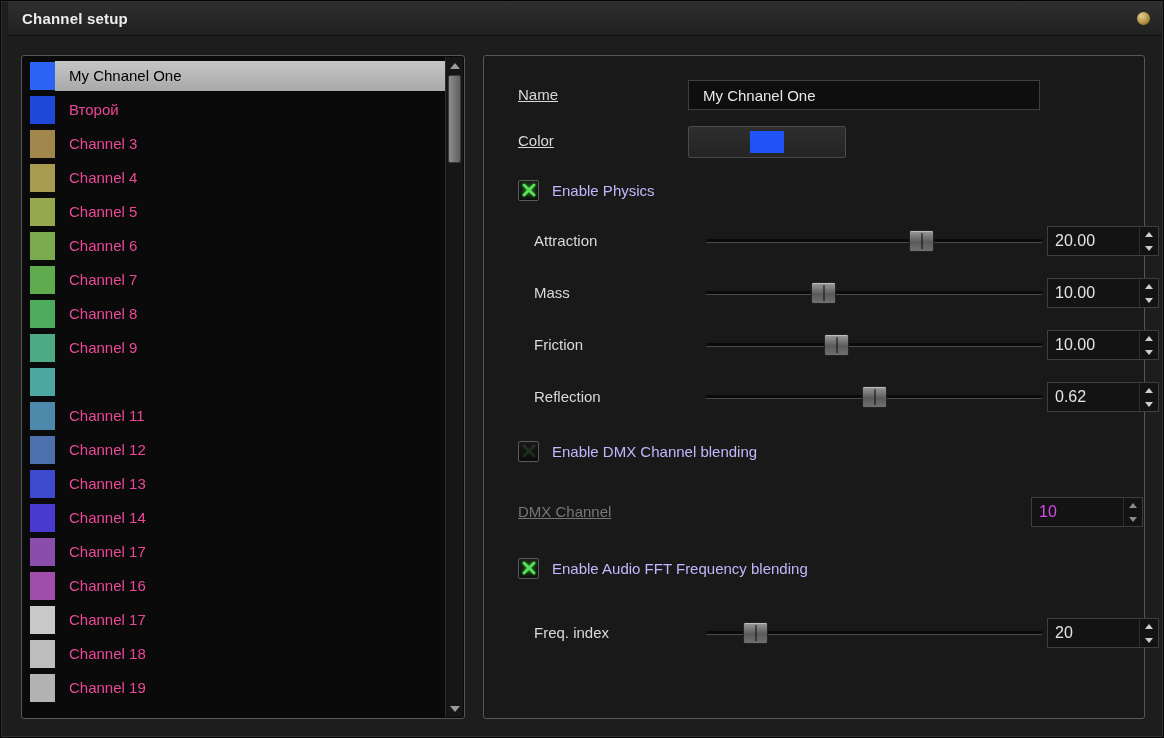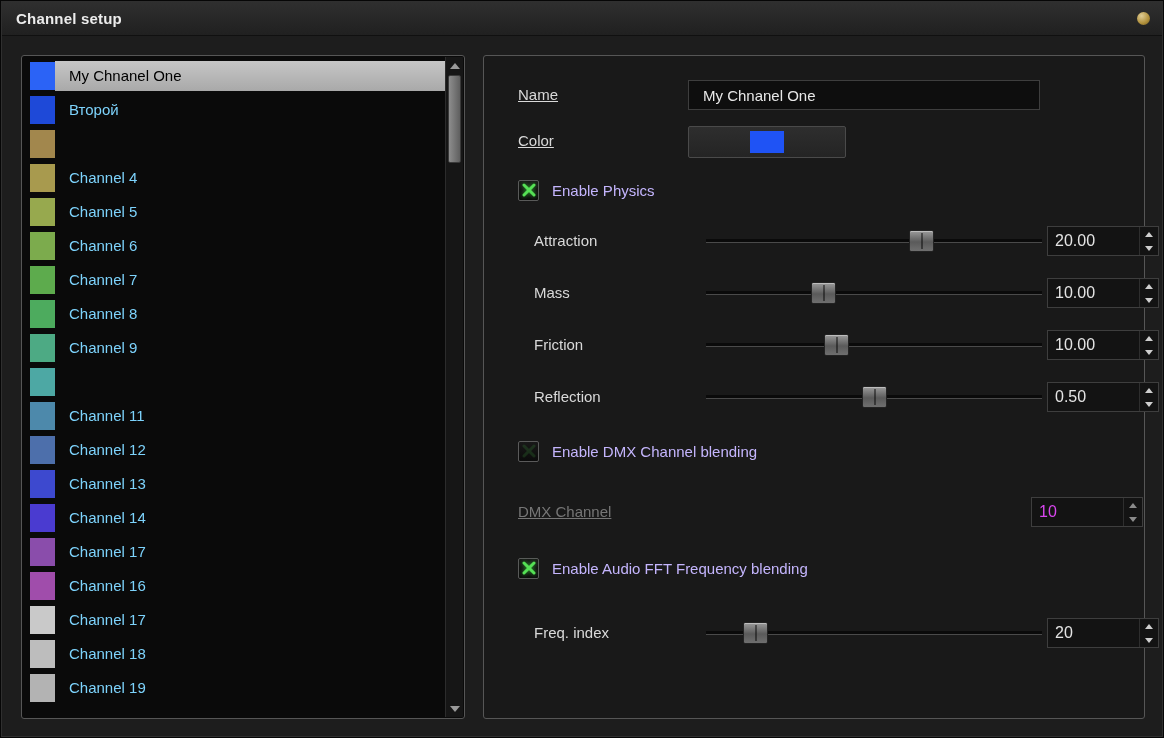--- a/index.html
+++ b/index.html
@@ -6,21 +6,21 @@
   *{box-sizing:border-box;font-family:"Liberation Sans", sans-serif;}
 
   .window{
     position:relative;width:1164px;height:738px;overflow:hidden;
     background:#1d1d1d;border:1px solid #060606;
     box-shadow:inset 0 0 0 1px #2f2f2f;
   }
 
   
   .titlebar{
-    position:absolute;left:1px;top:1px;right:1px;height:34px;
+    position:absolute;left:7px;top:1px;right:1px;height:34px;
     background:linear-gradient(#2f2f2f,#202020);
     border-bottom:1px solid #101010;
   }
   .titlebar .title{
     position:absolute;left:14px;top:0;line-height:34px;
     font-size:15px;font-weight:bold;color:#ececec;letter-spacing:.2px;
   }
   .titlebar .badge{
     position:absolute;right:12px;top:10px;width:13px;height:13px;border-radius:50%;
     background:radial-gradient(circle at 35% 30%, #ffe9a8, #c8a23e 60%, #7a6322);
@@ -34,21 +34,21 @@
   }
   .list-panel{left:20px;width:444px;background:#0a0a0a;overflow:hidden;}
   .form-panel{left:482px;width:662px;background:#191919;}
 
   
   .channel-list{position:absolute;left:1px;top:3px;right:19px;bottom:1px;overflow:hidden;}
   .channel-row{position:relative;height:34px;display:flex;align-items:center;}
   .swatch{width:25px;height:28px;margin-left:7px;flex:0 0 25px;}
   .channel-lbl{
     flex:1;height:30px;line-height:30px;margin-left:0;padding-left:14px;
-    font-size:15px;color:#7dd3fc;white-space:nowrap;
+    font-size:15px;color:#ec4899;white-space:nowrap;
   }
   .channel-row.selected .channel-lbl{
     background:linear-gradient(#c6c6c6,#a9a9a9);
     color:#000;
   }
 
   
   .scrollbar{
     position:absolute;top:1px;right:1px;bottom:1px;width:18px;
     background:#161616;border-left:1px solid #2c2c2c;
@@ -145,20 +145,21 @@
         <div class="channel-row selected">
     <span class="swatch" style="background: rgb(43, 99, 246);"></span>
     <span class="channel-lbl">My Chnanel One</span>
   </div>
         <div class="channel-row">
     <span class="swatch" style="background: rgb(30, 73, 216);"></span>
     <span class="channel-lbl">Второй</span>
   </div>
         <div class="channel-row">
     <span class="swatch" style="background: rgb(162, 135, 77);"></span>
+    <span class="channel-lbl">Channel 3</span>
   </div>
         <div class="channel-row">
     <span class="swatch" style="background: rgb(168, 154, 78);"></span>
     <span class="channel-lbl">Channel 4</span>
   </div>
         <div class="channel-row">
     <span class="swatch" style="background: rgb(151, 169, 78);"></span>
     <span class="channel-lbl">Channel 5</span>
   </div>
         <div class="channel-row">
@@ -341,21 +342,21 @@
       </div>
     </div>
   </div>
       <div class="slider-row" style="top: 326px;">
     <span class="row-label">Reflection</span>
     <div class="slider">
       <div class="groove"></div>
       <div class="thumb" style="left: calc(50% - 12.5px);"></div>
     </div>
     <div class="value-box">
-      <span class="value">0.50</span>
+      <span class="value">0.62</span>
       <div class="spinner">
         <div class="spin">
               <i class="tri-up-sm"></i>
             </div>
         <div class="spin">
               <i class="tri-down-sm"></i>
             </div>
       </div>
     </div>
   </div>

